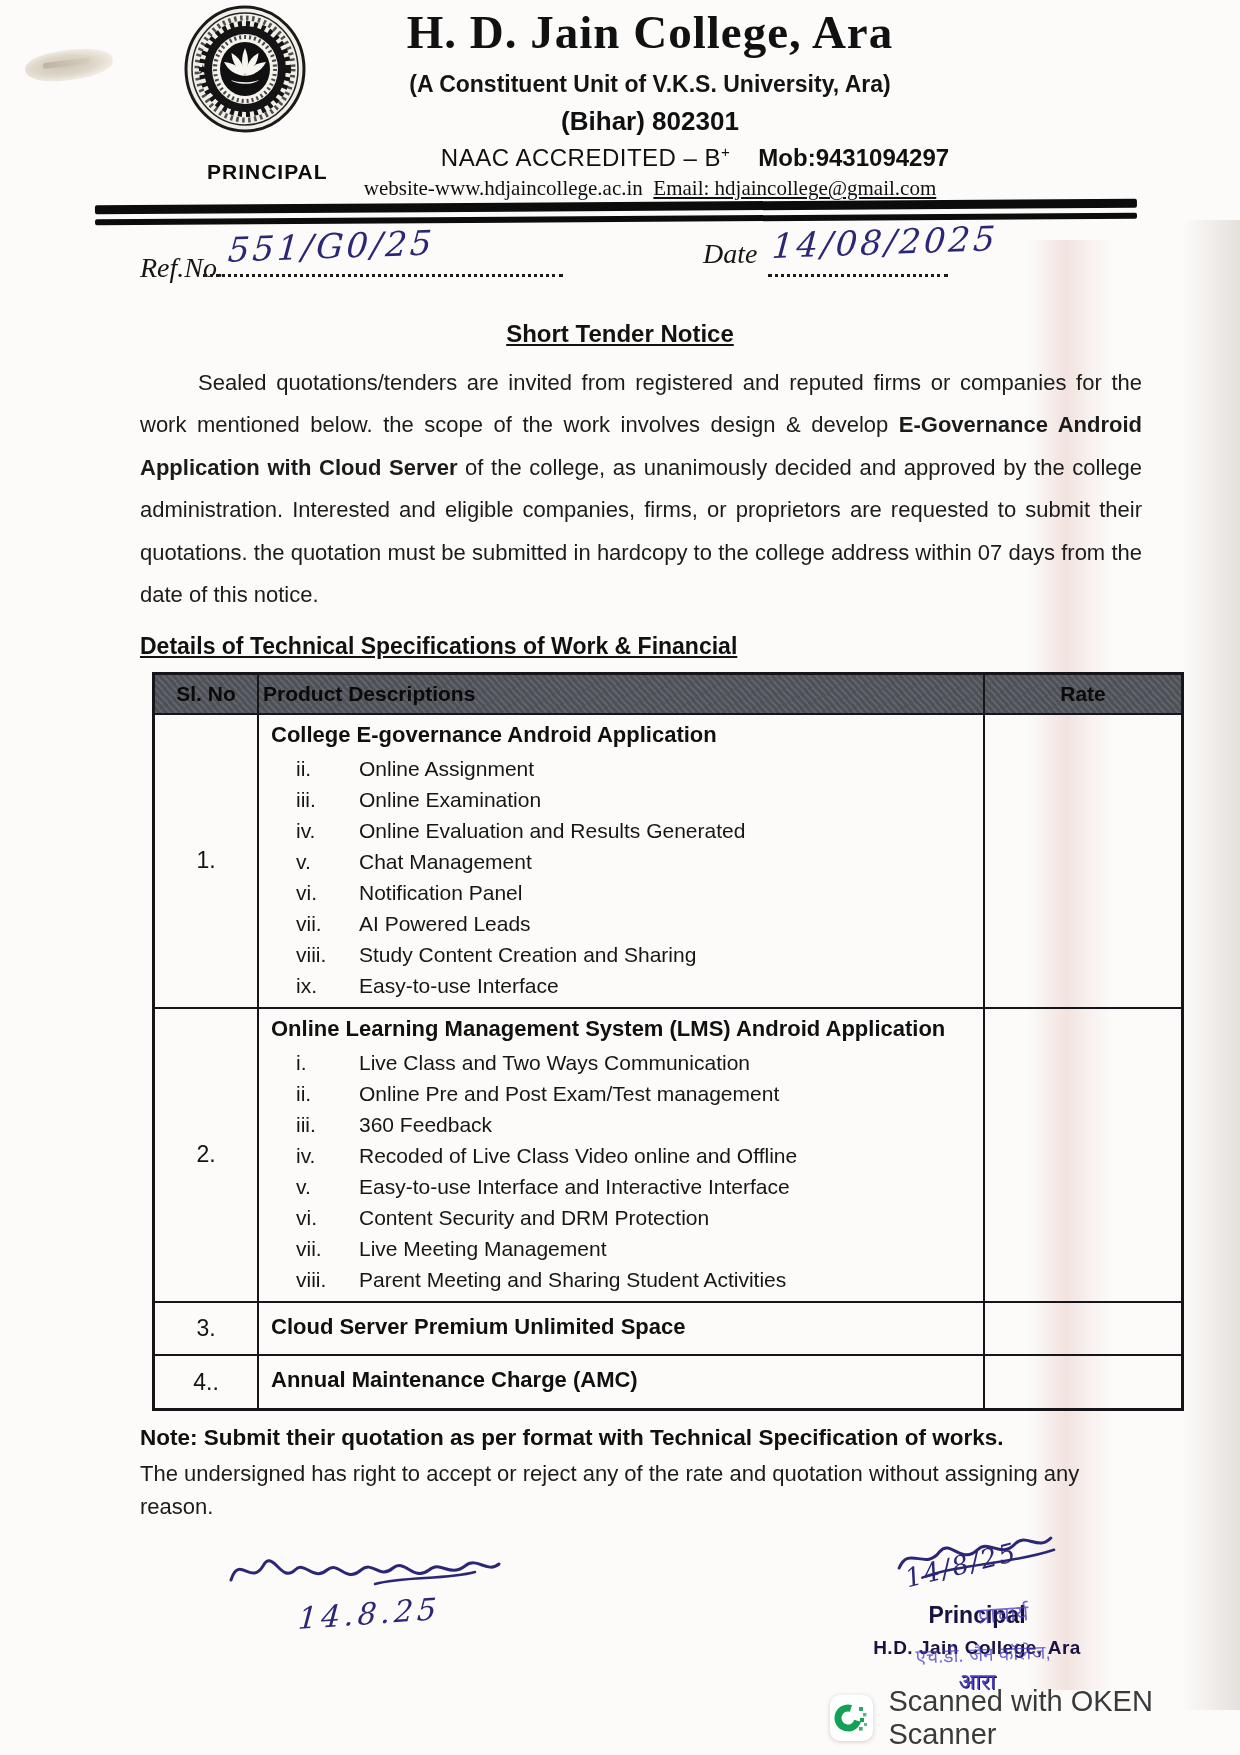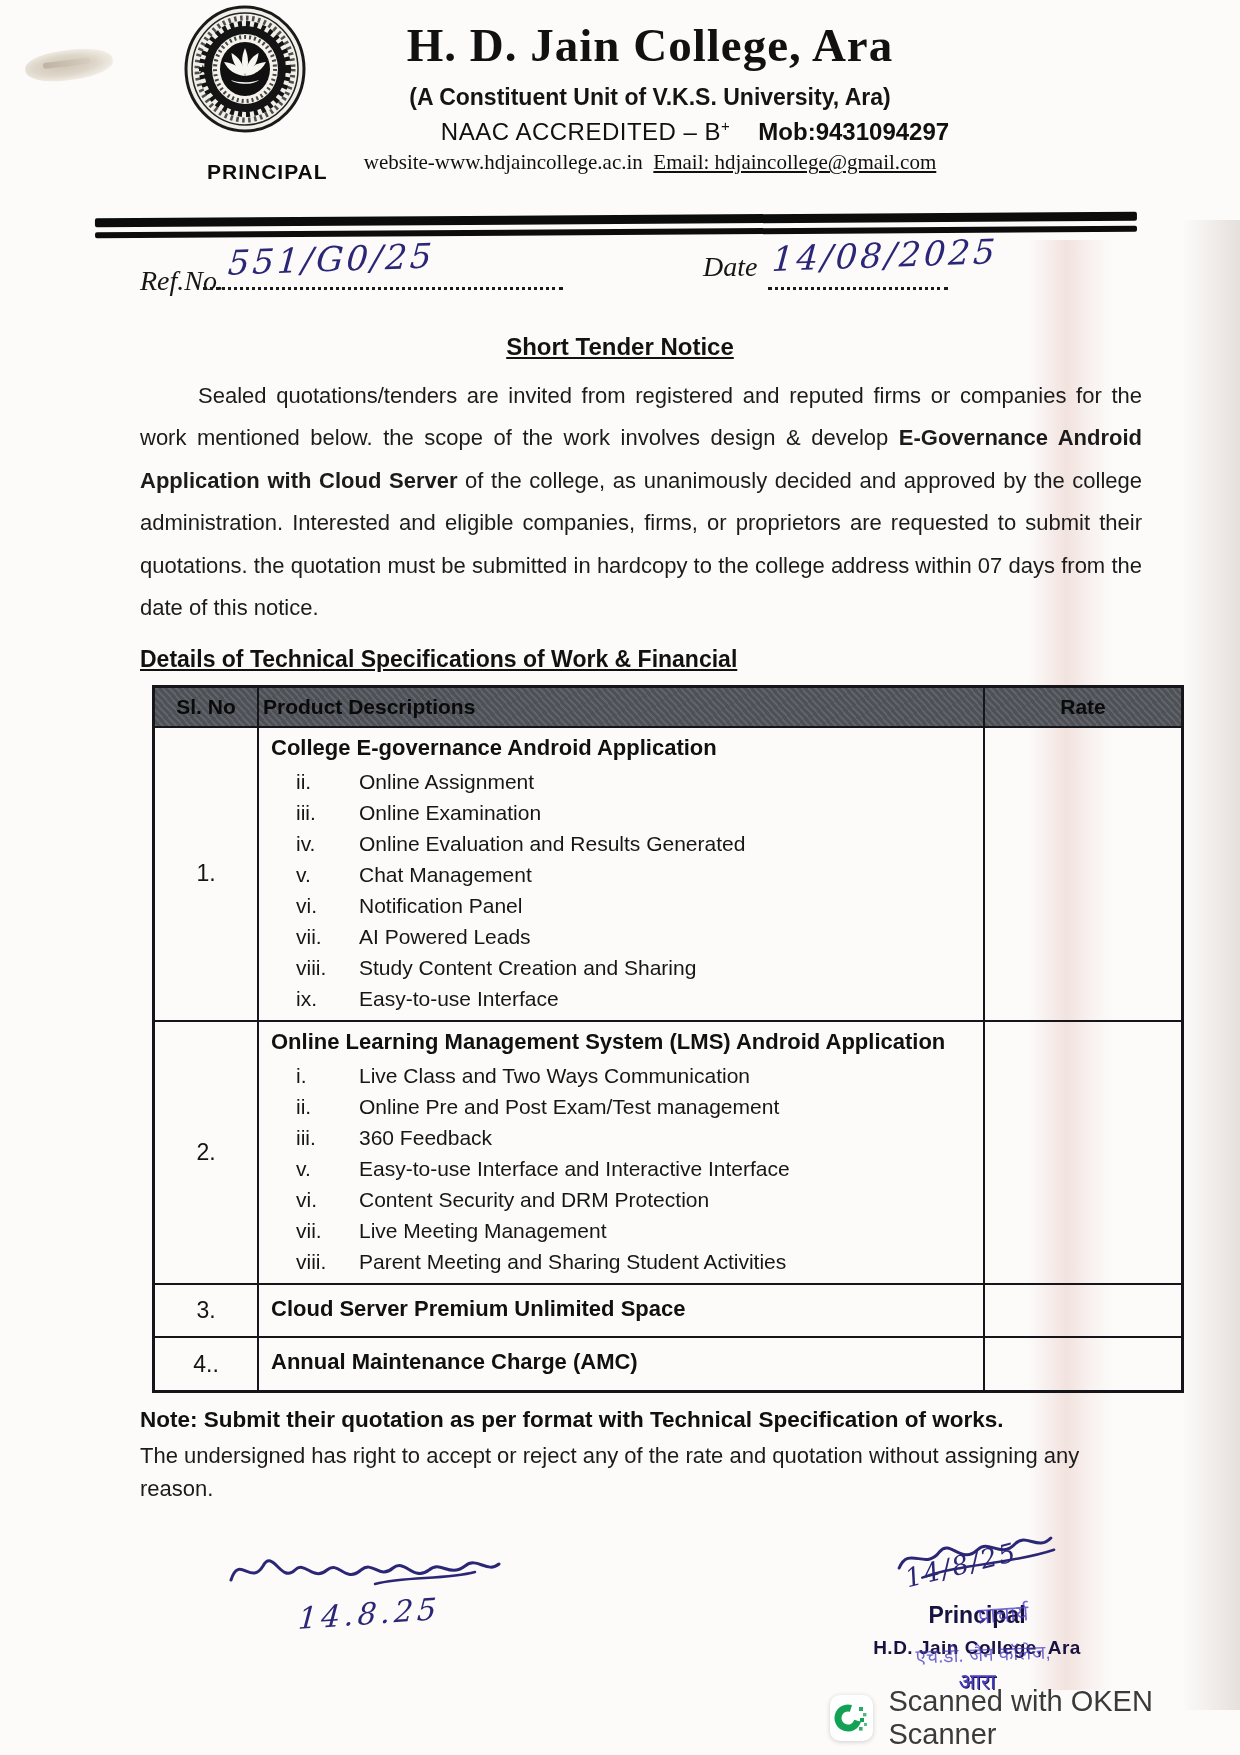--- a/index.html
+++ b/index.html
@@ -14,21 +14,21 @@
     z-index:1;pointer-events:none;}
   .shade-right-edge{position:absolute;left:1182px;top:220px;width:58px;height:1490px;
     background:linear-gradient(90deg,rgba(232,226,222,0),rgba(228,221,217,.9));
     z-index:1;pointer-events:none;}
   .smudge{position:absolute;left:25px;top:50px;width:88px;height:30px;border-radius:45%;
     background:radial-gradient(ellipse at 45% 50%,#cfc6b8 0%,#ded6c9 45%,#efeae2 70%,rgba(252,251,250,0) 88%);
     transform:rotate(-7deg);z-index:2;}
   .smudge::after{content:"";position:absolute;left:18px;top:10px;width:48px;height:6px;border-radius:3px;
     background:linear-gradient(90deg,#b9ad9c,#d6cdbf);opacity:.8;}
   
-  .header{position:relative;padding-top:21px;height:190px;z-index:3;}
+  .header{position:relative;padding-top:8px;height:190px;z-index:3;}
   .seal{position:absolute;left:183px;top:4px;width:124px;height:130px;}
   .head-center{margin-left:300px;width:700px;text-align:center;}
   .college-name{font-family:"Liberation Serif",serif;font-weight:bold;font-size:47px;line-height:1.05;letter-spacing:1px;color:#111;}
   .subtitle{font-size:23px;font-weight:bold;margin-top:14px;color:#141414;}
   .addr{font-size:26px;font-weight:bold;margin-top:8px;color:#101010;}
   .naac-line{font-size:24px;margin-top:6px;margin-left:90px;color:#101010;letter-spacing:.5px;}
   .naac-line sup{font-size:15px;}
   .naac-line .mob{font-weight:bold;margin-left:28px;letter-spacing:0;}
   .site-line{font-family:"Liberation Serif",serif;font-size:21px;margin-top:4px;color:#101010;}
   .site-line .email{text-decoration:underline;}
@@ -126,20 +126,21 @@
           <path d="M62 71 C70 66 75 58 75.5 49 C68 53 63 61 62 71 Z"></path>
           <path d="M62 72 C52 71 45 66 41 58 C51 59 59 64 62 72 Z"></path>
           <path d="M62 72 C72 71 79 66 83 58 C73 59 65 64 62 72 Z"></path>
           <path d="M48 76 C53 81 71 81 76 76 C69 79 55 79 48 76 Z"></path>
         </g>
       </svg>
     </div>
     <div class="head-center">
       <div class="college-name">H. D. Jain College, Ara</div>
       <div class="subtitle">(A Constituent Unit of V.K.S. University, Ara)</div>
+      <div class="addr">(Bihar) 802301</div>
       <div class="naac-line"><span>NAAC ACCREDITED  –  B</span><sup>+</sup><span class="mob">Mob:9431094297</span></div>
       <div class="site-line"><span>website-www.hdjaincollege.ac.in</span>&nbsp;&nbsp;<span class="email">Email: hdjaincollege@gmail.com</span></div>
     </div>
     <div class="principal">PRINCIPAL</div>
   </div>
 
   <div class="rules">
     <div class="r1"></div>
       <div class="r2"></div>
   </div>
@@ -186,20 +187,21 @@
     </div>
 
     <div class="t-row">
       <div class="sl-cell">2.</div>
       <div class="desc-cell">
         <div class="row-title">Online Learning Management System (LMS) Android Application</div>
         <div class="spec-items">
             <div class="spec-item"><span class="rn">i.</span><span>Live Class and Two Ways Communication</span></div>
             <div class="spec-item"><span class="rn">ii.</span><span>Online Pre and Post Exam/Test management</span></div>
             <div class="spec-item"><span class="rn">iii.</span><span>360 Feedback</span></div>
+            <div class="spec-item"><span class="rn">iv.</span><span>Recoded of Live Class Video online and Offline</span></div>
             <div class="spec-item"><span class="rn">v.</span><span>Easy-to-use Interface and Interactive Interface</span></div>
             <div class="spec-item"><span class="rn">vi.</span><span>Content Security and DRM Protection</span></div>
             <div class="spec-item"><span class="rn">vii.</span><span>Live Meeting Management</span></div>
             <div class="spec-item"><span class="rn">viii.</span><span>Parent Meeting and Sharing Student Activities</span></div>
           </div>
       </div>
       <div class="rate-cell"></div>
     </div>
 
     <div class="t-row small">

